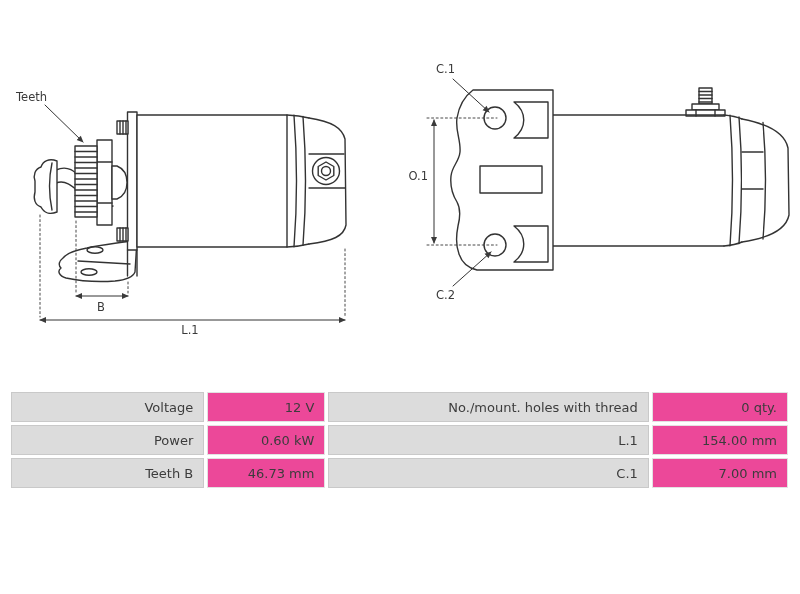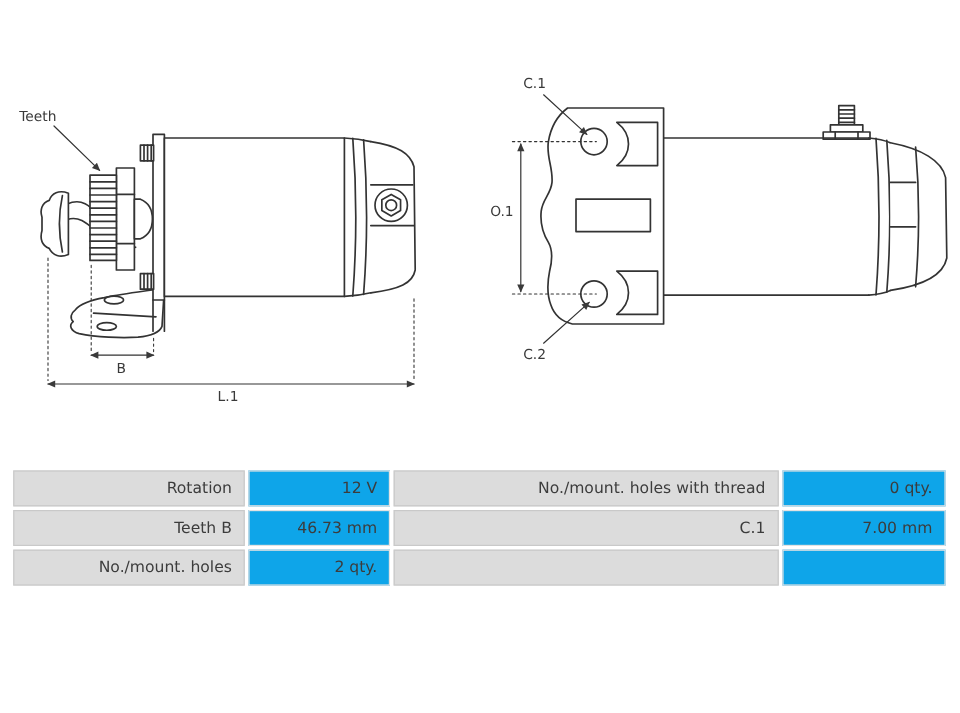--- a/index.html
+++ b/index.html
@@ -12,21 +12,21 @@
   .lines .dim{stroke-width:1;}
   .lines .dot{stroke-width:0.9;stroke-dasharray:2 2.6;}
   .drawing text{font-size:11.5px;fill:#3a3a3a;font-family:"DejaVu Sans","Liberation Sans",sans-serif;}
   .part-number{position:absolute;left:10px;top:355px;margin:0;font-size:23px;font-weight:400;
       letter-spacing:.5px;color:var(--accent,#d22b2b);}
   .spec-table{position:absolute;left:8px;top:389px;width:783px;table-layout:fixed;
       border-collapse:separate;border-spacing:3px;font-size:13px;color:#3c3c3c;}
   .spec-table td{height:28px;padding:0 10px 0 4px;text-align:right;vertical-align:middle;
       overflow:hidden;white-space:nowrap;}
   .spec-table td.label{background:var(--cell-grey,#dcdcdc);border:1px solid #c9c9c9;}
-  .spec-table td.value{background:#0ea5e9;border:1px solid #e2e2e2;}
+  .spec-table td.value{background:#ec4899;border:1px solid #e2e2e2;}
 </style>
 </head>
 <body>
 
 <div class="page">
 
   <svg class="drawing" width="800" height="360" viewBox="0 0 800 360">
     <defs>
       <marker id="arr" viewBox="0 0 10 10" refX="8.5" refY="5" markerWidth="7.5" markerHeight="7.5" orient="auto-start-reverse">
         <path d="M0.5,1 L9.5,5 L0.5,9 Z" fill="#3a3a3a" stroke="none"></path>
@@ -152,33 +152,33 @@
 
   <table class="spec-table">
     <colgroup>
       <col style="width:193px">
       <col style="width:118px">
       <col style="width:320px">
       <col style="width:136px">
     </colgroup>
     <tbody>
         <tr>
-          <td class="label">Rotation</td>
+          <td class="label">Voltage</td>
           <td class="value">12 V</td>
           <td class="label">No./mount. holes with thread</td>
           <td class="value">0 qty.</td>
+        </tr>
+        <tr>
+          <td class="label">Power</td>
+          <td class="value">0.60 kW</td>
+          <td class="label">L.1</td>
+          <td class="value">154.00 mm</td>
         </tr>
         <tr>
           <td class="label">Teeth B</td>
           <td class="value">46.73 mm</td>
           <td class="label">C.1</td>
           <td class="value">7.00 mm</td>
         </tr>
-        <tr>
-          <td class="label">No./mount. holes</td>
-          <td class="value">2 qty.</td>
-          <td class="label"></td>
-          <td class="value"></td>
-        </tr>
       </tbody>
   </table>
 
 </div>
 
 </body></html>

